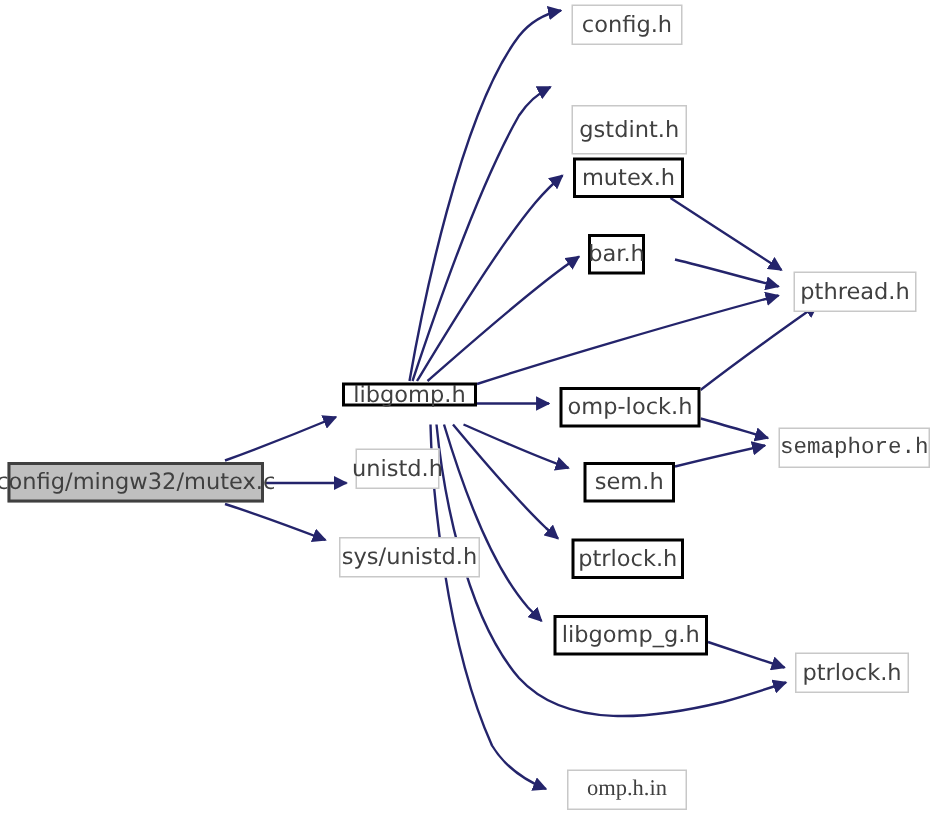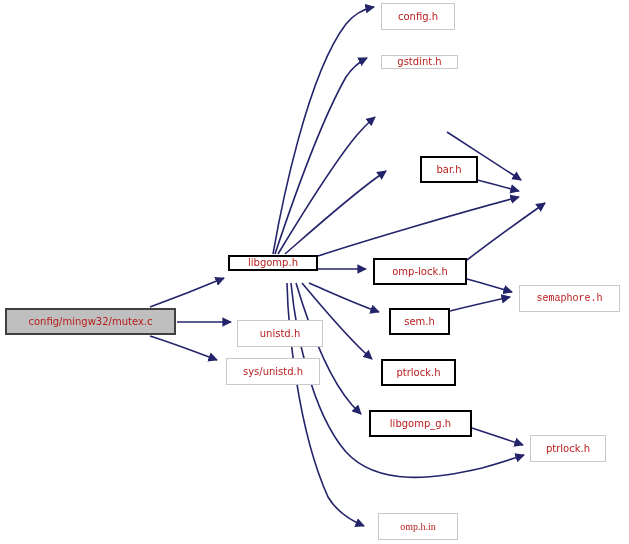--- a/index.html
+++ b/index.html
@@ -23,22 +23,22 @@
     width: 629px;
     height: 544px;
   }
   .node {
     position: absolute;
     box-sizing: border-box;
     display: flex;
     align-items: center;
     justify-content: center;
     white-space: nowrap;
-    color: #b91c1c;
-    font-size: 10px;
+    color: #404040;
+    font-size: 15px;
     line-height: 1;
     letter-spacing: 0px;
   }
   .node-plain {
     background: #ffffff;
     border: 1px solid #c8c8c8;
   }
   .node-bold {
     background: #ffffff;
     border: 2px solid #000000;
@@ -99,41 +99,47 @@
   </svg>
 
   <div class="node node-current" style="left:5px; top:308px; width:171px; height:27px;">
     <span class="node-label">config/mingw32/mutex.c</span>
   </div>
 
   <div class="node node-bold" style="left:228px; top:255px; width:90px; height:16px;">
     <span class="node-label">libgomp.h</span>
   </div>
 
-  <div class="node node-plain" style="left:237px; top:320px; width:86px; height:27px;align-items:center;">
+  <div class="node node-plain" style="left:237px; top:299px; width:56px; height:27px;align-items:center;">
     <span class="node-label">unistd.h</span>
   </div>
 
   <div class="node node-plain" style="left:226px; top:358px; width:94px; height:27px;">
     <span class="node-label">sys/unistd.h</span>
   </div>
 
   <div class="node node-plain" style="left:381px; top:3px; width:74px; height:27px;">
     <span class="node-label">config.h</span>
   </div>
 
-  <div class="node node-plain" style="left:381px; top:55px; width:77px; height:14px;justify-content:center;">
+  <div class="node node-plain" style="left:381px; top:70px; width:77px; height:33px;justify-content:center;">
     <span class="node-label">gstdint.h</span>
   </div>
 
+  <div class="node node-bold" style="left:382px; top:105px; width:74px; height:27px;">
+    <span class="node-label">mutex.h</span>
+  </div>
 
-  <div class="node node-bold" style="left:392px; top:156px; width:58px; height:27px;margin-left:28px;">
+  <div class="node node-bold" style="left:392px; top:156px; width:38px; height:27px;">
     <span class="node-label">bar.h</span>
   </div>
 
+  <div class="node node-plain" style="left:529px; top:181px; width:82px; height:27px;">
+    <span class="node-label">pthread.h</span>
+  </div>
 
   <div class="node node-bold" style="left:373px; top:258px; width:94px; height:27px;">
     <span class="node-label">omp-lock.h</span>
   </div>
 
   <div class="node node-plain" style="left:519px; top:285px; width:101px; height:27px;font-family:Liberation Mono, monospace;">
     <span class="node-label">semaphore.h</span>
   </div>
 
   <div class="node node-bold" style="left:389px; top:308px; width:61px; height:27px;">

